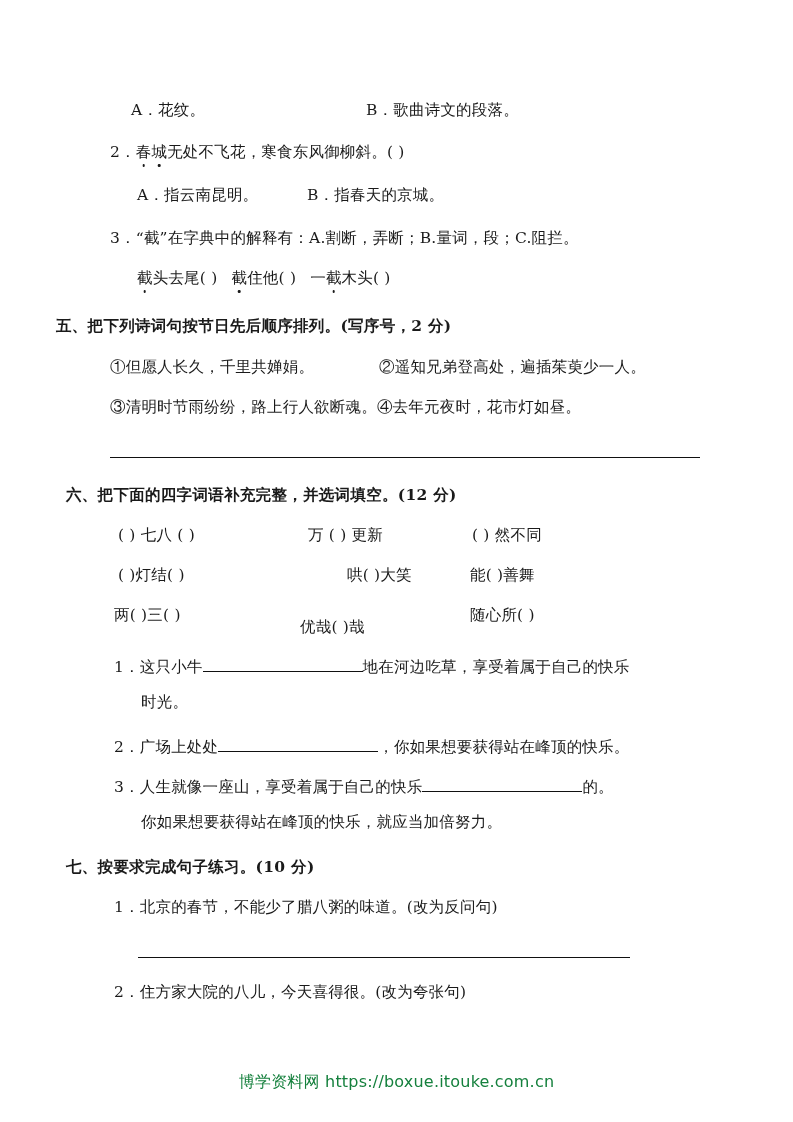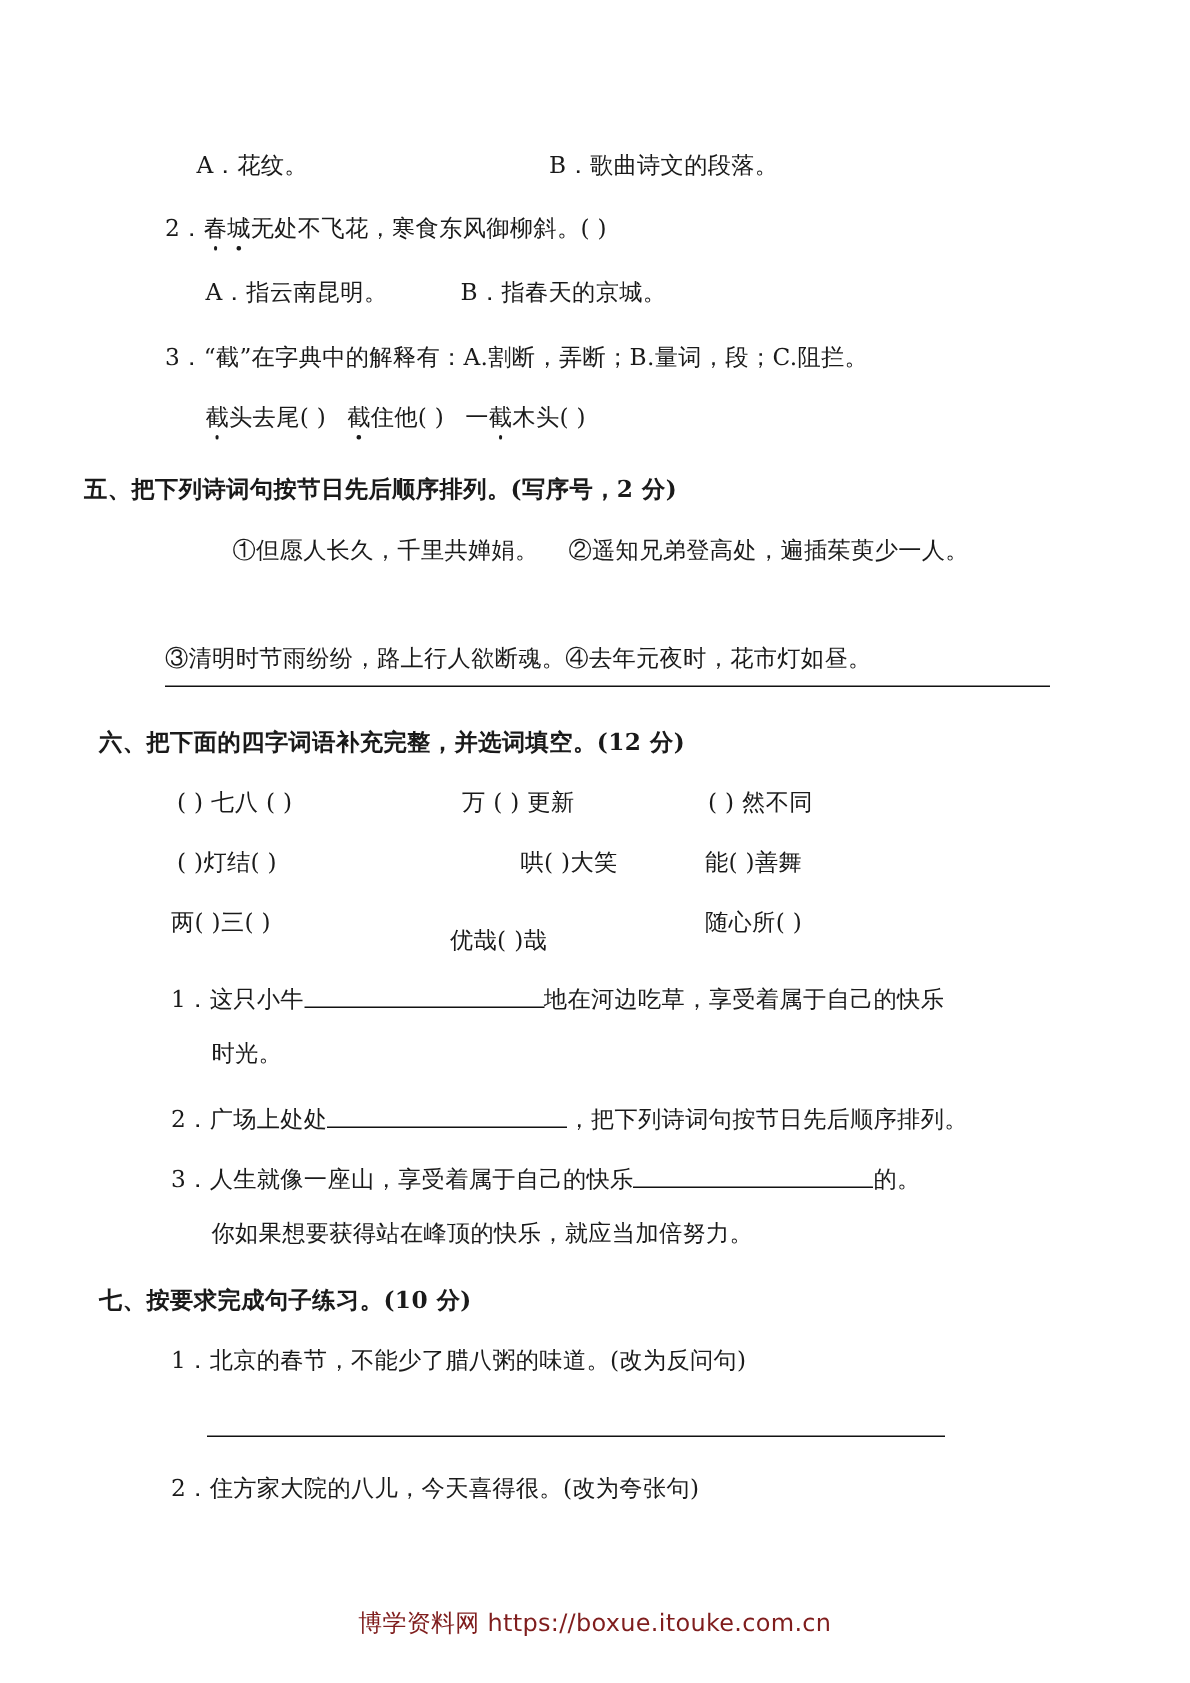--- a/index.html
+++ b/index.html
@@ -82,21 +82,21 @@
     font-family: "DejaVu Serif", "Liberation Serif", serif;
     color: #222;
   }
   .watermark {
     position: absolute;
     left: 0;
     right: 0;
     text-align: center;
     font-size: 16px;
     font-family: "DejaVu Sans", "Liberation Sans", sans-serif;
-    color: #7f1d1d;
+    color: #15803d;
     letter-spacing: 0.2px;
   }
 </style>
 </head>
 <body>
 
 <div class="page">
 
   <div class="row cn" style="left:131px; top:103px;">
     <span>A．</span><span>花纹。</span>
@@ -119,23 +119,23 @@
   <div class="row cn" style="left:110px; top:231px;">
     <span class="qnum">3．</span><span>“截”在字典中的解释有：A.割断，弄断；B.量词，段；C.阻拦。</span>
   </div>
 
   <div class="row cn" style="left:137px; top:271px;">
     <span class="dotchar">截</span><span>头去尾(      )</span><span style="display:inline-block;width:14px"></span><span class="dotchar">截</span><span>住他(        )</span><span style="display:inline-block;width:14px"></span><span>一</span><span class="dotchar">截</span><span>木头(        )</span>
   </div>
 
   <div class="row cn heading" style="left:56px; top:318px;">五、把下列诗词句按节日先后顺序排列。(写序号，2 分)</div>
 
-  <div class="row cn" style="left:110px; top:360px;margin-left:45px;">①但愿人长久，千里共婵娟。</div>
+  <div class="row cn" style="left:110px; top:360px;">①但愿人长久，千里共婵娟。</div>
   <div class="row cn" style="left:379px; top:360px;">②遥知兄弟登高处，遍插茱萸少一人。</div>
-  <div class="row cn" style="left:110px; top:400px;margin-top:32px;">③清明时节雨纷纷，路上行人欲断魂。④去年元夜时，花市灯如昼。</div>
+  <div class="row cn" style="left:110px; top:400px;">③清明时节雨纷纷，路上行人欲断魂。④去年元夜时，花市灯如昼。</div>
 
   <div class="ruleline" style="left:110px; top:457px; width:590px;"></div>
 
   <div class="row cn heading" style="left:66px; top:487px;">六、把下面的四字词语补充完整，并选词填空。(12 分)</div>
 
   <div class="row cn" style="left:118px; top:528px;">(      ) 七八 (      )</div>
   <div class="row cn" style="left:308px; top:528px;">万 (      ) 更新</div>
   <div class="row cn" style="left:472px; top:528px;">(      ) 然不同</div>
 
   <div class="row cn" style="left:118px; top:568px;">(      )灯结(      )</div>
@@ -145,21 +145,21 @@
   <div class="row cn" style="left:114px; top:608px;">两(      )三(      )</div>
   <div class="row cn" style="left:300px; top:608px;margin-top:12px;">优哉(      )哉</div>
   <div class="row cn" style="left:470px; top:608px;">随心所(      )</div>
 
   <div class="row cn" style="left:114px; top:655px;">
     <span class="qnum">1．</span><span>这只小牛</span><span class="inlineblank" style="width:160px;"></span><span>地在河边吃草，享受着属于自己的快乐</span>
   </div>
   <div class="row cn" style="left:141px; top:695px;">时光。</div>
 
   <div class="row cn" style="left:114px; top:735px;">
-    <span class="qnum">2．</span><span>广场上处处</span><span class="inlineblank" style="width:160px;"></span><span>，把下列诗词句按节日先后顺序排列。</span>
+    <span class="qnum">2．</span><span>广场上处处</span><span class="inlineblank" style="width:160px;"></span><span>，你如果想要获得站在峰顶的快乐。</span>
   </div>
 
   <div class="row cn" style="left:114px; top:775px;">
     <span class="qnum">3．</span><span>人生就像一座山，享受着属于自己的快乐</span><span class="inlineblank" style="width:160px;"></span><span>的。</span>
   </div>
   <div class="row cn" style="left:141px; top:815px;">你如果想要获得站在峰顶的快乐，就应当加倍努力。</div>
 
   <div class="row cn heading" style="left:66px; top:859px;">七、按要求完成句子练习。(10 分)</div>
 
   <div class="row cn" style="left:114px; top:900px;">

